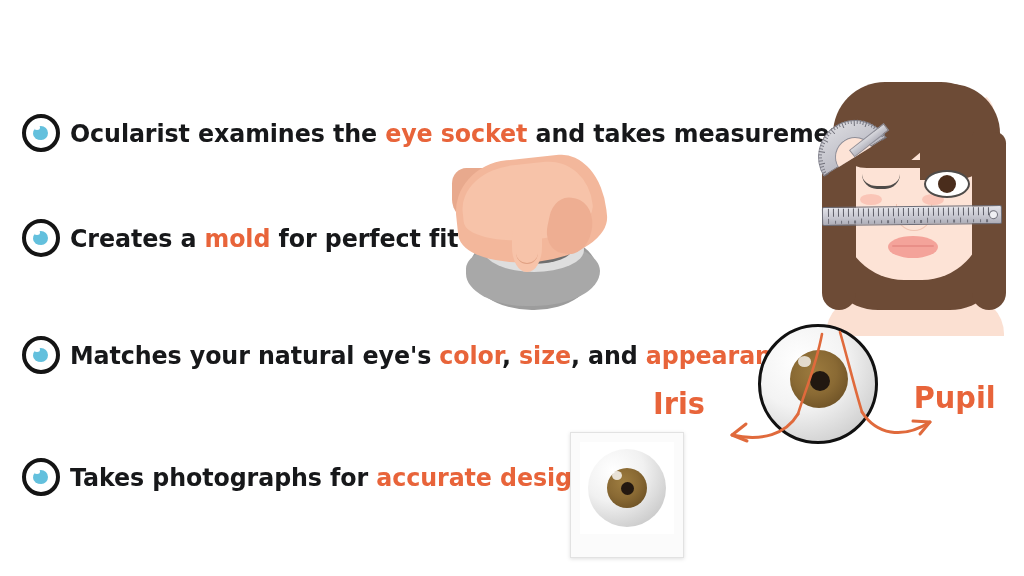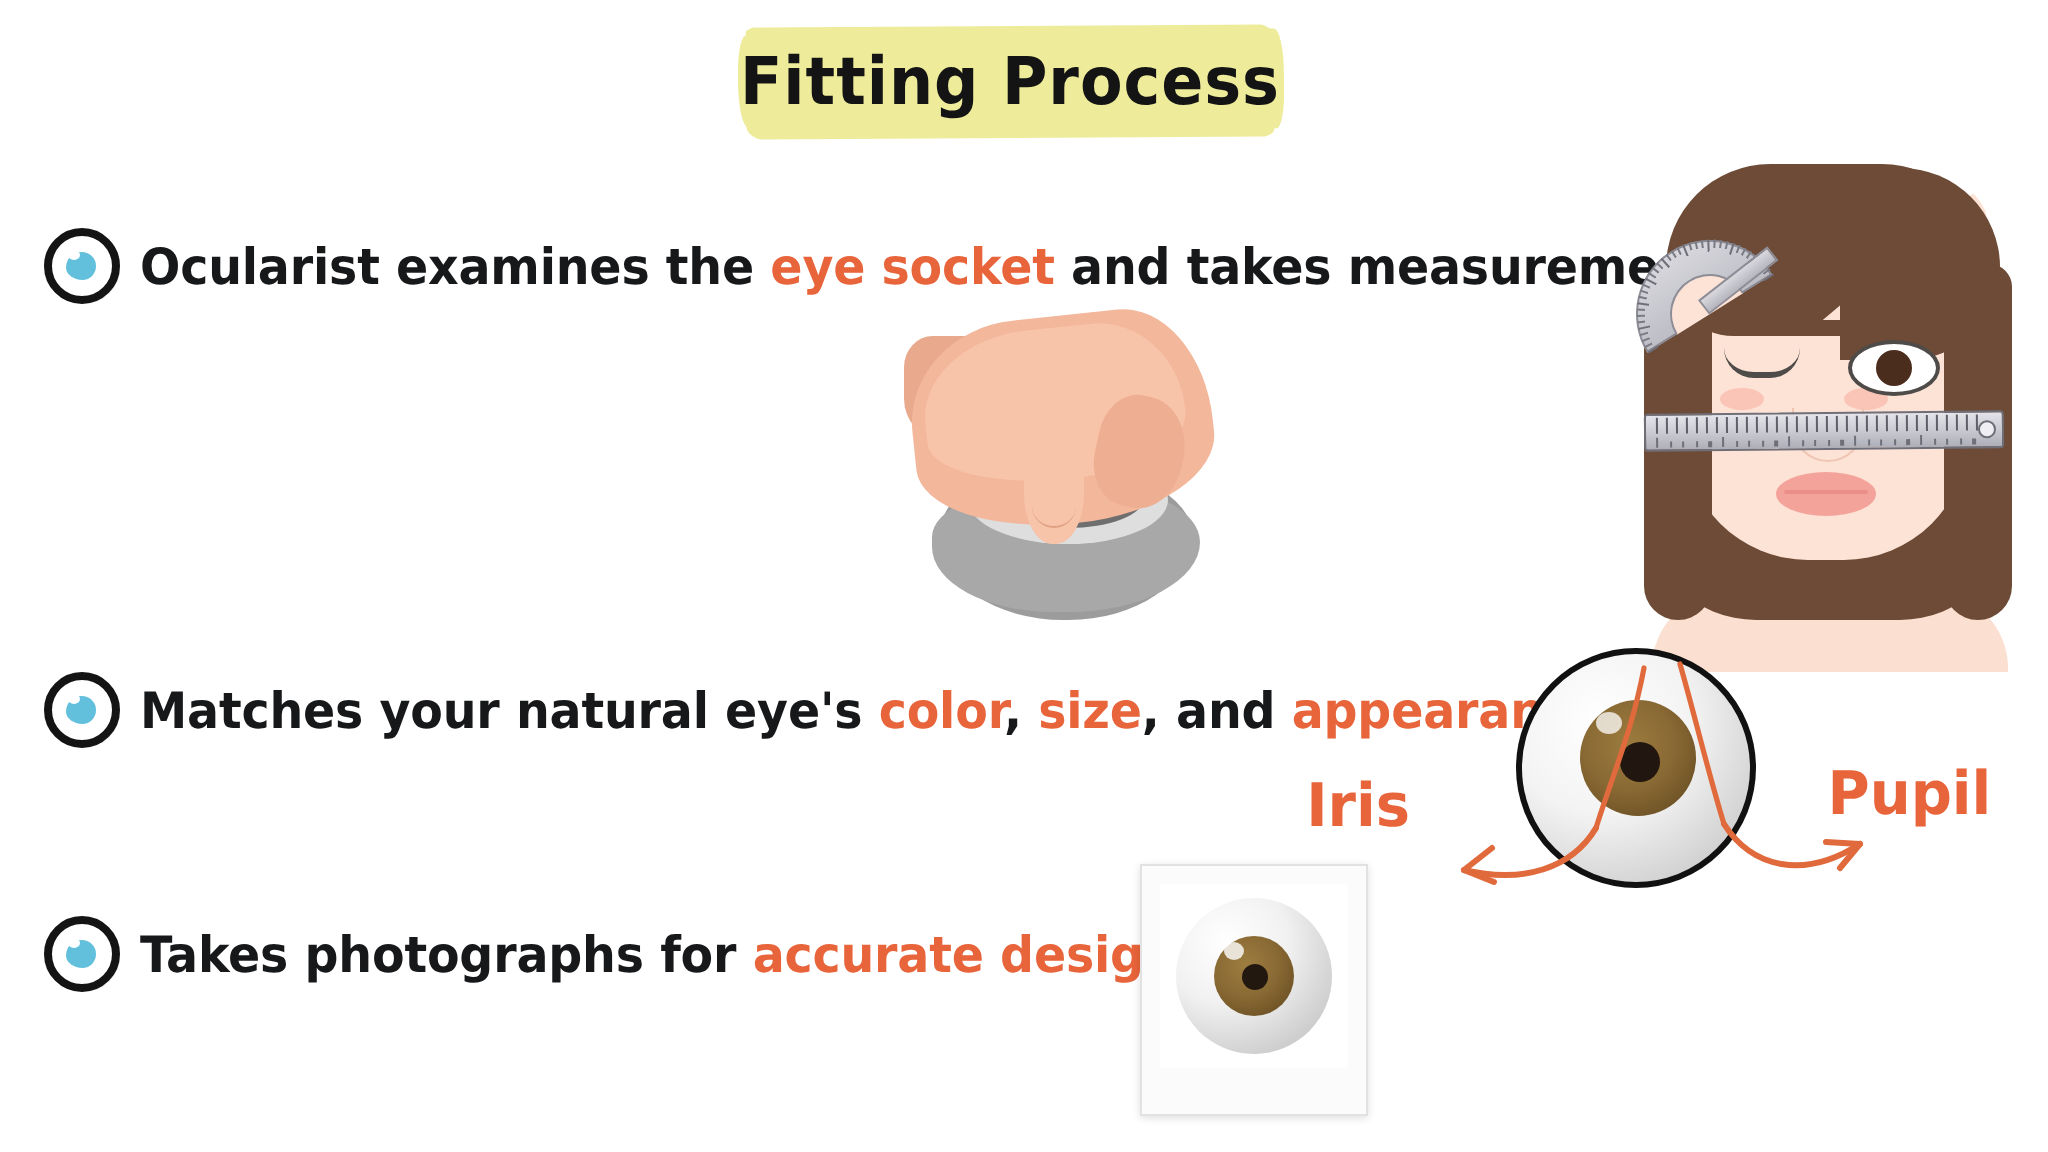--- a/index.html
+++ b/index.html
@@ -662,34 +662,38 @@
     width: 334px;
     height: 130px;
     overflow: visible;
   }
 </style>
 </head>
 <body>
 
 <div id="stage">
 
-  <div class="title-wrap">
-    <div class="title-highlight"></div>
-    <div class="title-text">Fitting Process</div>
-  </div>
 
   <div class="bullet-row" id="row-0" style="top:114px;">
     <span class="bullet-icon">
       <span class="halo"></span>
         <span class="ring"></span>
         <span class="pupil"></span>
     </span>
     <span class="bullet-text" id="txt-0"><span>Ocularist examines the </span><span class="hl">eye socket</span><span> and takes measurements</span></span>
   </div>
 
+  <div class="bullet-row" id="row-1" style="top:219px;">
+    <span class="bullet-icon">
+      <span class="halo"></span>
+        <span class="ring"></span>
+        <span class="pupil"></span>
+    </span>
+    <span class="bullet-text" id="txt-1"><span>Creates a </span><span class="hl">mold</span><span> for perfect fit</span></span>
+  </div>
 
   <div class="bullet-row" id="row-2" style="top:336px;">
     <span class="bullet-icon">
       <span class="halo"></span>
         <span class="ring"></span>
         <span class="pupil"></span>
     </span>
     <span class="bullet-text" id="txt-2"><span>Matches your natural eye's </span><span class="hl">color</span><span>, </span><span class="hl">size</span><span>, and </span><span class="hl">appearance</span></span>
   </div>
 

